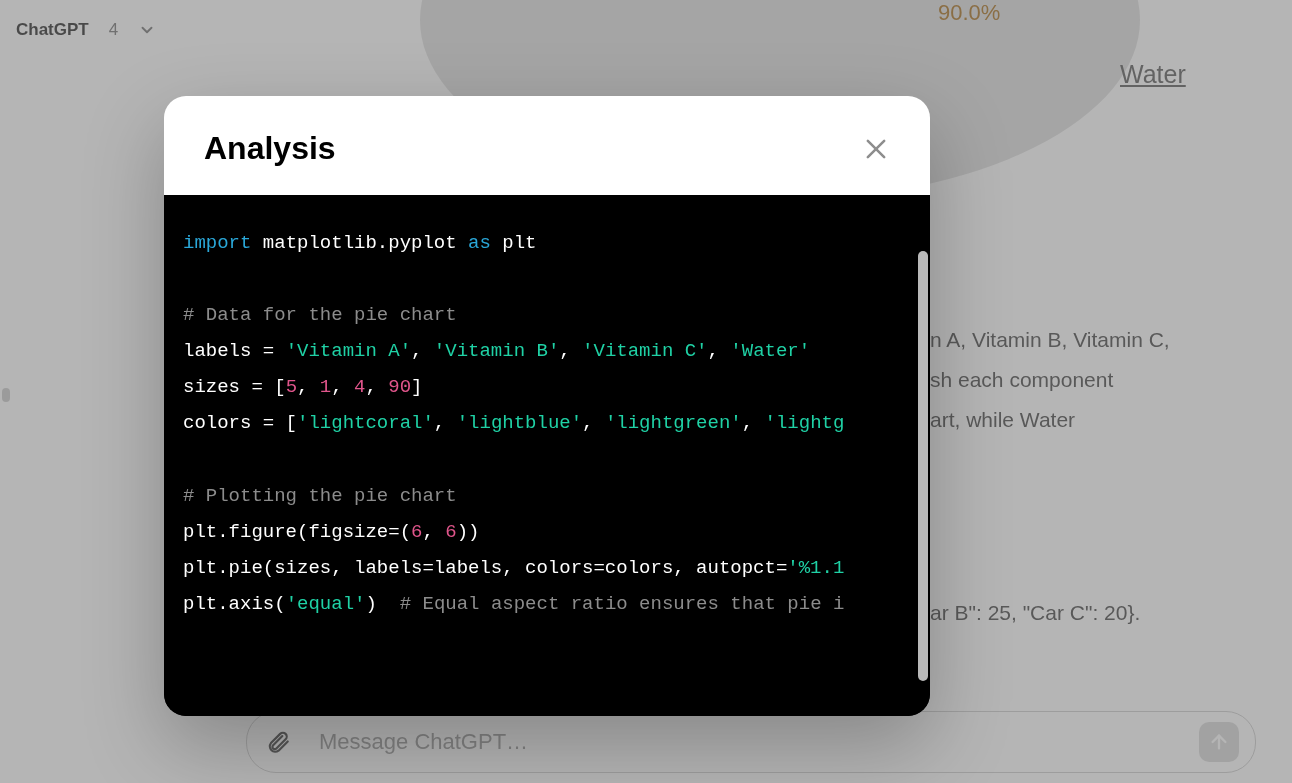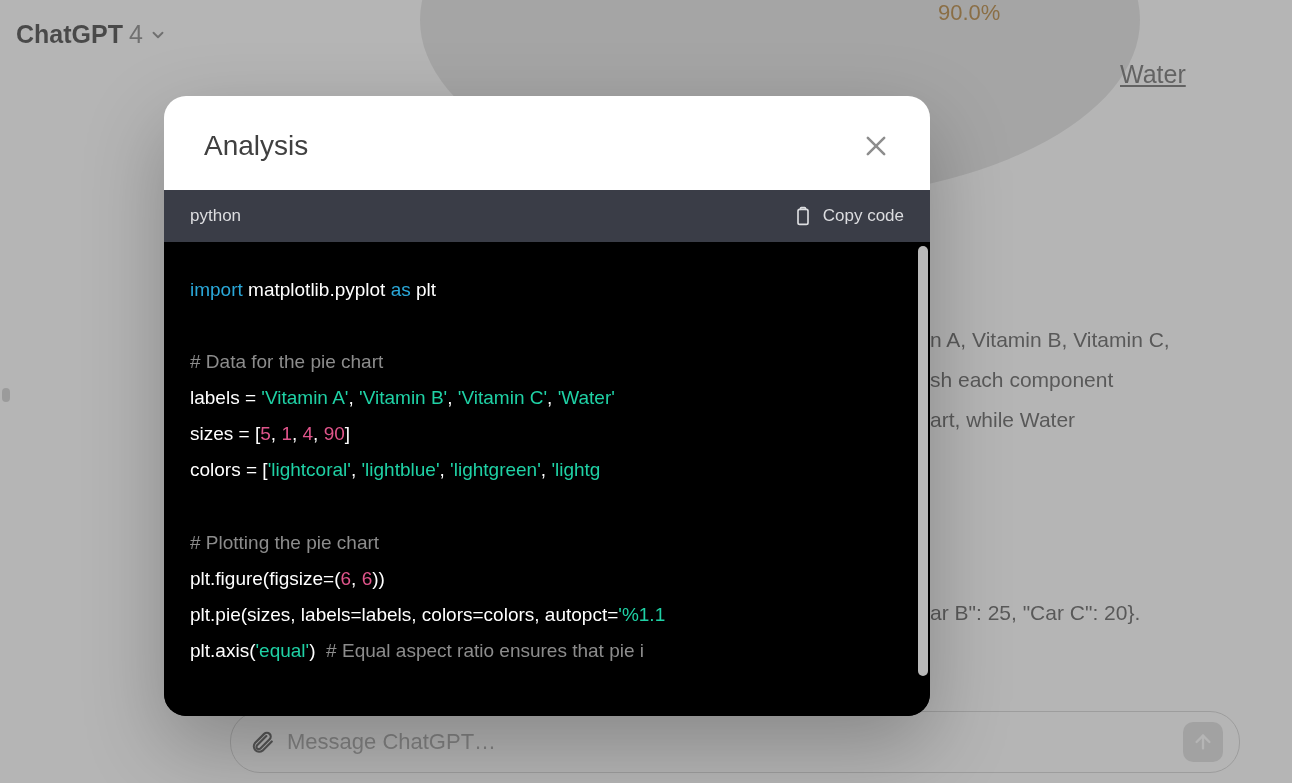--- a/index.html
+++ b/index.html
@@ -1,41 +1,41 @@
 <!DOCTYPE html>
 <html><head>
 <meta charset="utf-8">
 <style>
   * { box-sizing: border-box; margin: 0; padding: 0; }
   html, body { width: 1292px; height: 783px; overflow: hidden; font-family: -apple-system, BlinkMacSystemFont, "Segoe UI", Helvetica, Arial, sans-serif; background: #fff; }
   .bg { position: absolute; inset: 0; background: #fff; }
-  .model-switch { position: absolute; top: 20px; left: 16px; display: flex; align-items: center; gap: 6px; font-size: 25px; cursor: pointer; }
+  .model-switch { position: absolute; top: 20px; left: 16px; display: flex; align-items: center; gap: 20px; font-size: 17px; cursor: pointer; }
   .model-switch .name { font-weight: 700; color: #111; }
   .model-switch .ver { font-weight: 500; color: #676767; }
   .chev { width: 18px; height: 18px; color: #676767; }
   .bg-text { position: absolute; font-size: 21px; color: #333; line-height: 1.9; }
   .bg-text.p1 { left: 930px; top: 320px; width: 400px; }
   .bg-text.p2 { left: 930px; top: 593px; width: 400px; }
   .pie-label { position: absolute; left: 1120px; top: 60px; font-size: 25px; color: #4a4a4a; text-decoration: underline; }
   .pie-pct { position: absolute; left: 938px; top: 0; font-size: 22px; color: #a16207; }
   .pie-shape { position: absolute; left: 420px; top: -160px; width: 720px; height: 360px; border-radius: 50%; background: #dcdcdc; z-index: 0; }
   .dim-overlay { position: absolute; inset: 0; background: rgba(120,120,120,0.55); z-index: 5; }
-  .composer { position: absolute; left: 230px; bottom: 10px; width: 1010px; height: 62px; border: 1px solid #c9c9c9; border-radius: 30px; display: flex; align-items: center; padding: 0 16px; gap: 10px; background: #fff; z-index: 2; }
+  .composer { position: absolute; left: 246px; bottom: 10px; width: 1010px; height: 62px; border: 1px solid #c9c9c9; border-radius: 30px; display: flex; align-items: center; padding: 0 16px; gap: 26px; background: #fff; z-index: 2; }
   .composer .attach { width: 30px; height: 30px; color: #2d2d2d; display:flex; align-items:center; justify-content:center; }
   .composer .placeholder { color: #8f8f8f; font-size: 22px; flex: 1; }
   .composer .send { width: 40px; height: 40px; border-radius: 10px; background: #d6d6d6; display: flex; align-items: center; justify-content: center; color: #fff; }
   .modal { position: absolute; left: 164px; top: 96px; width: 766px; height: 620px; background: #fff; border-radius: 22px; z-index: 20; box-shadow: 0 30px 80px rgba(0,0,0,0.25); overflow: hidden; display: flex; flex-direction: column; }
   .modal-header { display: flex; align-items: center; justify-content: space-between; padding: 34px 40px 28px 40px; }
-  .modal-header h1 { font-size: 28px; font-weight: 400; color: #404040; }
+  .modal-header h1 { font-size: 32px; font-weight: 700; color: #000000; }
   .close-btn { width: 28px; height: 28px; color: #8e8e8e; cursor: pointer; }
   .code-wrap { margin: 0; flex: 1; background: #000; display: flex; flex-direction: column; position: relative; }
   .code-toolbar { height: 52px; background: #3a3d47; display: flex; align-items: center; justify-content: space-between; padding: 0 26px; color: #dcdde0; font-size: 17px; }
   .copy-btn { display: flex; align-items: center; gap: 10px; cursor: pointer; }
   .copy-btn svg { width: 20px; height: 20px; }
-  .code-body { flex: 1; background: #000; padding: 30px 26px; font-family: Liberation Sans, sans-serif; font-size: 19px; line-height: 1.9; color: #fff; white-space: pre; overflow: hidden; position: relative; }
+  .code-body { flex: 1; background: #000; padding: 30px 19px; font-family: Liberation Mono, monospace; font-size: 19px; line-height: 1.9; color: #fff; white-space: pre; overflow: hidden; position: relative; }
   .scroll-thumb { position: absolute; right: 2px; top: 56px; width: 10px; height: 430px; background: #b9b9b9; border-radius: 5px; }
   .tok-kw { color: #2aa7d8; }
   .tok-as { color: #2aa7d8; }
   .tok-str { color: #1fd1a5; }
   .tok-num { color: #e0558b; }
   .tok-cmt { color: #8c8c8c; }
   .side-scroll-hint { position:absolute; left:2px; top:388px; width:8px; height:14px; background:#c6c6c6; border-radius:4px; z-index:2;}
 </style>
 </head>
 <body>
@@ -85,30 +85,20 @@
   <div class="modal-header">
     <h1>Analysis</h1>
     <span class="close-btn">
       <svg viewBox="0 0 24 24" width="28" height="28" fill="none" stroke="currentColor" stroke-width="2.2" stroke-linecap="round">
           <line x1="5" y1="5" x2="19" y2="19"></line>
           <line x1="19" y1="5" x2="5" y2="19"></line>
         </svg>
     </span>
   </div>
   <div class="code-wrap">
-    <div class="code-toolbar">
-      <span>python</span>
-      <span class="copy-btn">
-        <svg viewBox="0 0 24 24" fill="none" stroke="currentColor" stroke-width="2" stroke-linecap="round" stroke-linejoin="round">
-            <rect x="6" y="4" width="12" height="18" rx="2"></rect>
-            <path d="M9 4V3a1 1 0 0 1 1-1h4a1 1 0 0 1 1 1v1"></path>
-          </svg>
-        <span>Copy code</span>
-      </span>
-    </div>
     <div class="code-body"><span class="tok-kw">import</span><span> matplotlib.pyplot </span><span class="tok-as">as</span><span> plt</span>
 
 <span class="tok-cmt"># Data for the pie chart</span>
 <span>labels = </span><span class="tok-str">'Vitamin A'</span>, <span class="tok-str">'Vitamin B'</span>, <span class="tok-str">'Vitamin C'</span>, <span class="tok-str">'Water'</span>
 <span>sizes = [</span><span class="tok-num">5</span>, <span class="tok-num">1</span>, <span class="tok-num">4</span>, <span class="tok-num">90</span><span>]</span>
 <span>colors = [</span><span class="tok-str">'lightcoral'</span>, <span class="tok-str">'lightblue'</span>, <span class="tok-str">'lightgreen'</span>, <span class="tok-str">'lightg</span>
 
 <span class="tok-cmt"># Plotting the pie chart</span>
 <span>plt.figure(figsize=(</span><span class="tok-num">6</span>, <span class="tok-num">6</span><span>))</span>
 <span>plt.pie(sizes, labels=labels, colors=colors, autopct=</span><span class="tok-str">'%1.1</span>

